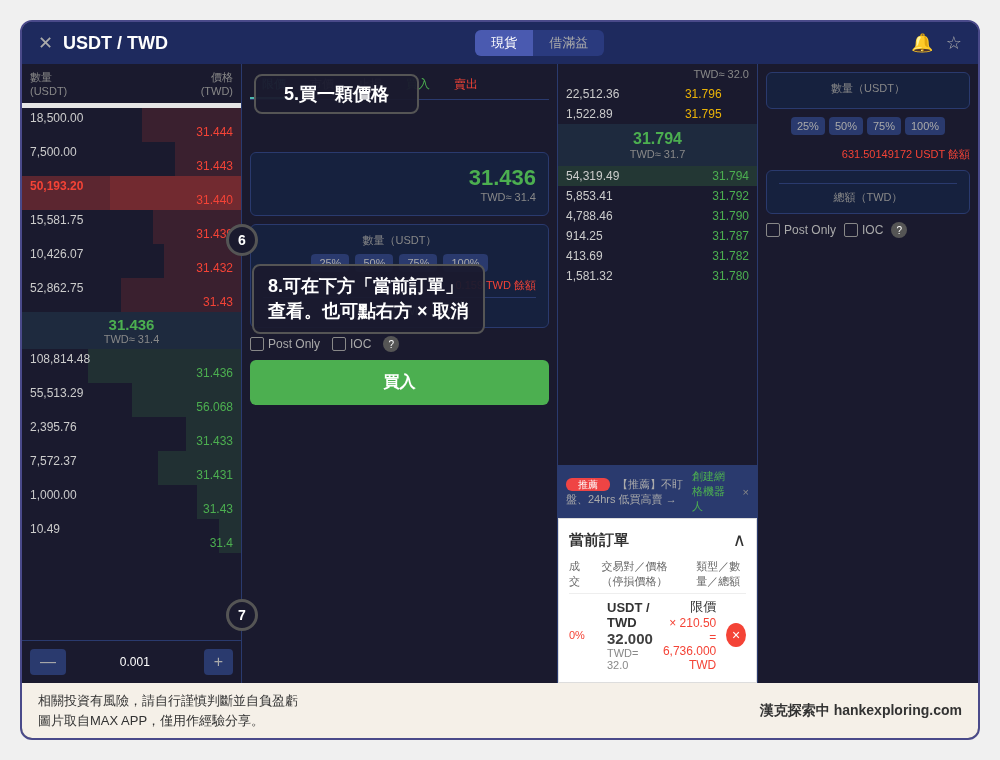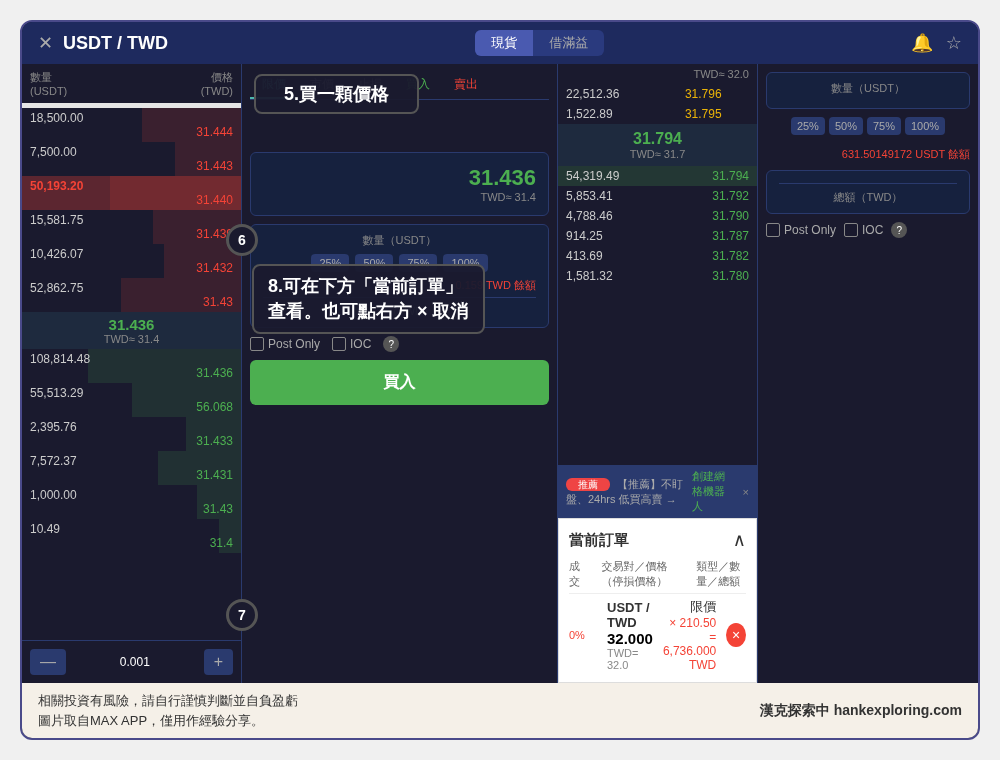--- a/index.html
+++ b/index.html
@@ -444,21 +444,21 @@
       color: #f44336;
       font-size: 11px;
       min-width: 28px;
     }
     .order-pair {
       color: #333;
       font-weight: 700;
       font-size: 13px;
     }
     .order-price-red {
-      color: #000000;
+      color: #404040;
       font-size: 15px;
       font-weight: 700;
     }
     .order-type-label {
       color: #333;
       font-size: 13px;
     }
     .order-x-btn {
       background: #f44336;
       color: white;

